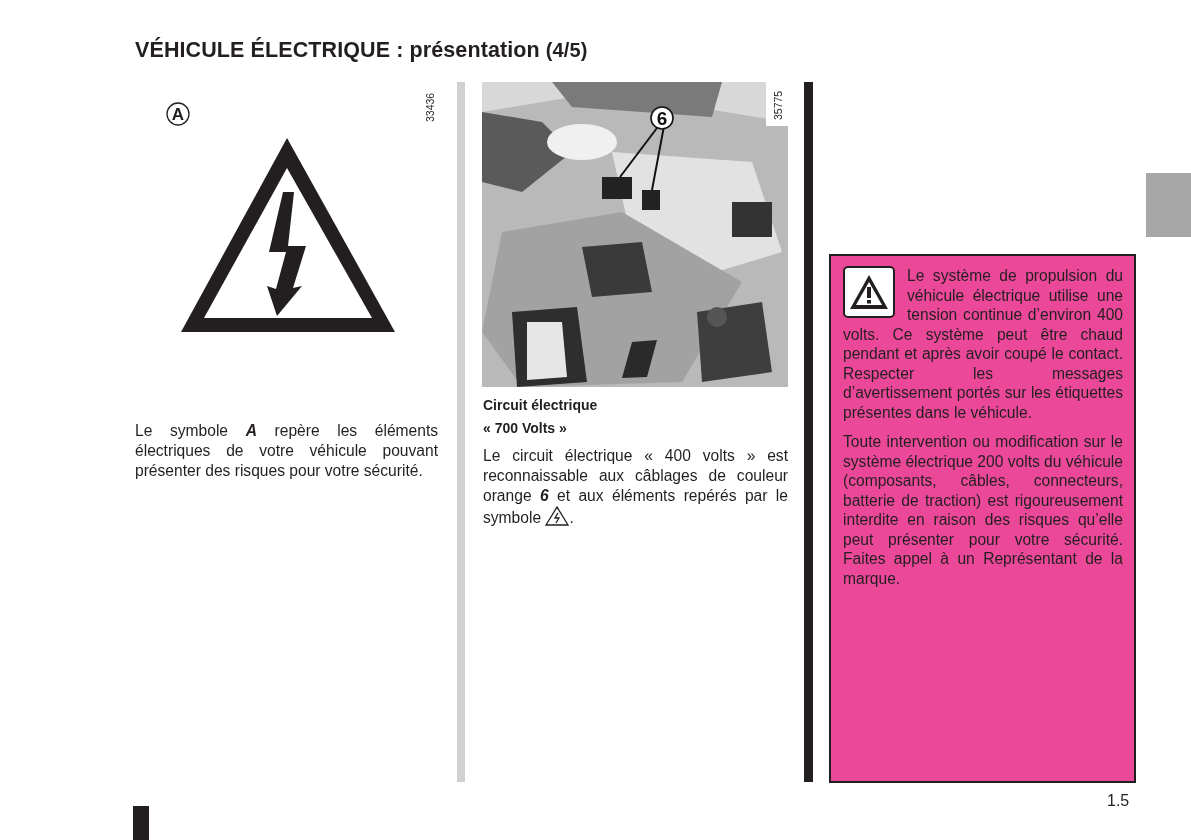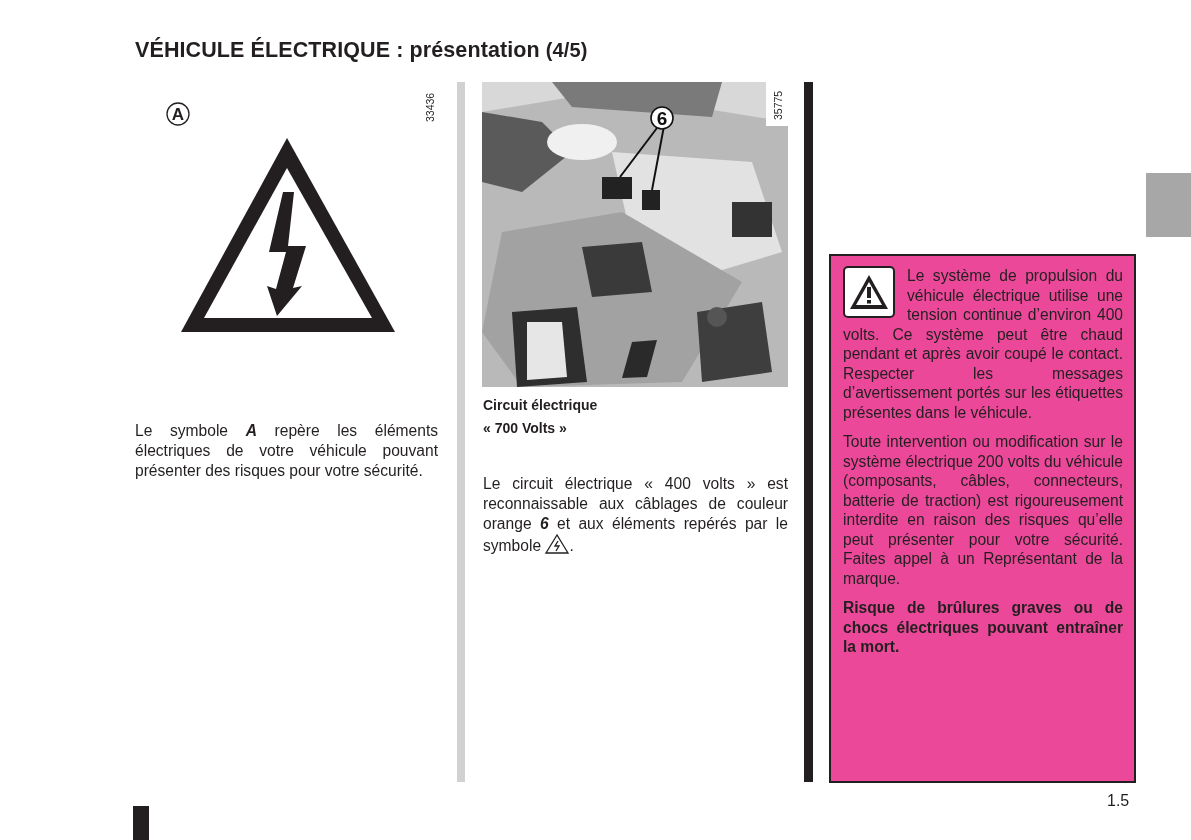--- a/index.html
+++ b/index.html
@@ -27,21 +27,21 @@
   .col1-text { left:135px; top:393px; width:303px;margin-top:28px; }
   .col1-text b i, .col2-text b i { font-weight:bold; font-style:italic; }
 
   .sep-grey { left:457px; top:82px; width:8px; height:700px; background:#d1d1d1; }
   .sep-dark { left:804px; top:82px; width:9px; height:700px; background:#231f20; }
 
   
   .photo { left:482px; top:82px; width:306px; height:305px; overflow:hidden; background:#bdbdbd; }
   .photo-label-strip { left:766px; top:82px; width:22px; height:44px; background:#fff; }
   .sub-heading { left:483px; top:394px; font-size:14px; font-weight:bold; line-height:23px; color:#231f20; }
-  .col2-text { left:483px; top:446px; width:305px;margin-top:28px; }
+  .col2-text { left:483px; top:446px; width:305px; }
 
   
   .warn-box {
     left:829px; top:254px; width:303px; height:525px;
     background:#ec4899; border:2px solid #231f20;
   }
   .warn-inner { position:absolute; left:12px; top:10px; width:280px; }
   .warn-icon {
     float:left; width:52px; height:52px; margin:0 12px 4px 0;
     border:2px solid #231f20; border-radius:5px; background:#fff; box-sizing:border-box;
@@ -125,19 +125,18 @@
     <div class="warn-icon">
       <svg width="42" height="40" viewBox="0 0 42 40">
         <polygon points="21,3 2,37 40,37" fill="#231f20"></polygon>
         <polygon points="21,10 8,33 34,33" fill="#fff"></polygon>
         <rect x="19" y="15" width="4" height="11" fill="#231f20"></rect>
         <rect x="19" y="28" width="4" height="3.5" fill="#231f20"></rect>
       </svg>
     </div>
     <p class="warn-p">Le système de propulsion du  véhicule électrique utilise une tension continue d’environ 400 volts. Ce système peut être chaud pendant et après avoir coupé le contact. Respecter les messages d’avertissement portés sur les étiquettes présentes dans le véhicule.</p>
     <p class="warn-p">Toute intervention ou modification sur le système électrique 200 volts du véhicule (composants, câbles, connecteurs, batterie de traction) est rigoureusement interdite en raison des risques qu’elle peut présenter pour votre sécurité. Faites appel à un Représentant de la marque.</p>
-    <p class="warn-p bold">Risque de brûlures graves ou de chocs électriques pouvant entraîner la mort.</p>
   </div>
 </div>
 
 <div class="abs thumb-tab"></div>
 <div class="abs page-num">1.5</div>
 <div class="abs corner-mark"></div>
 
 </body></html>

